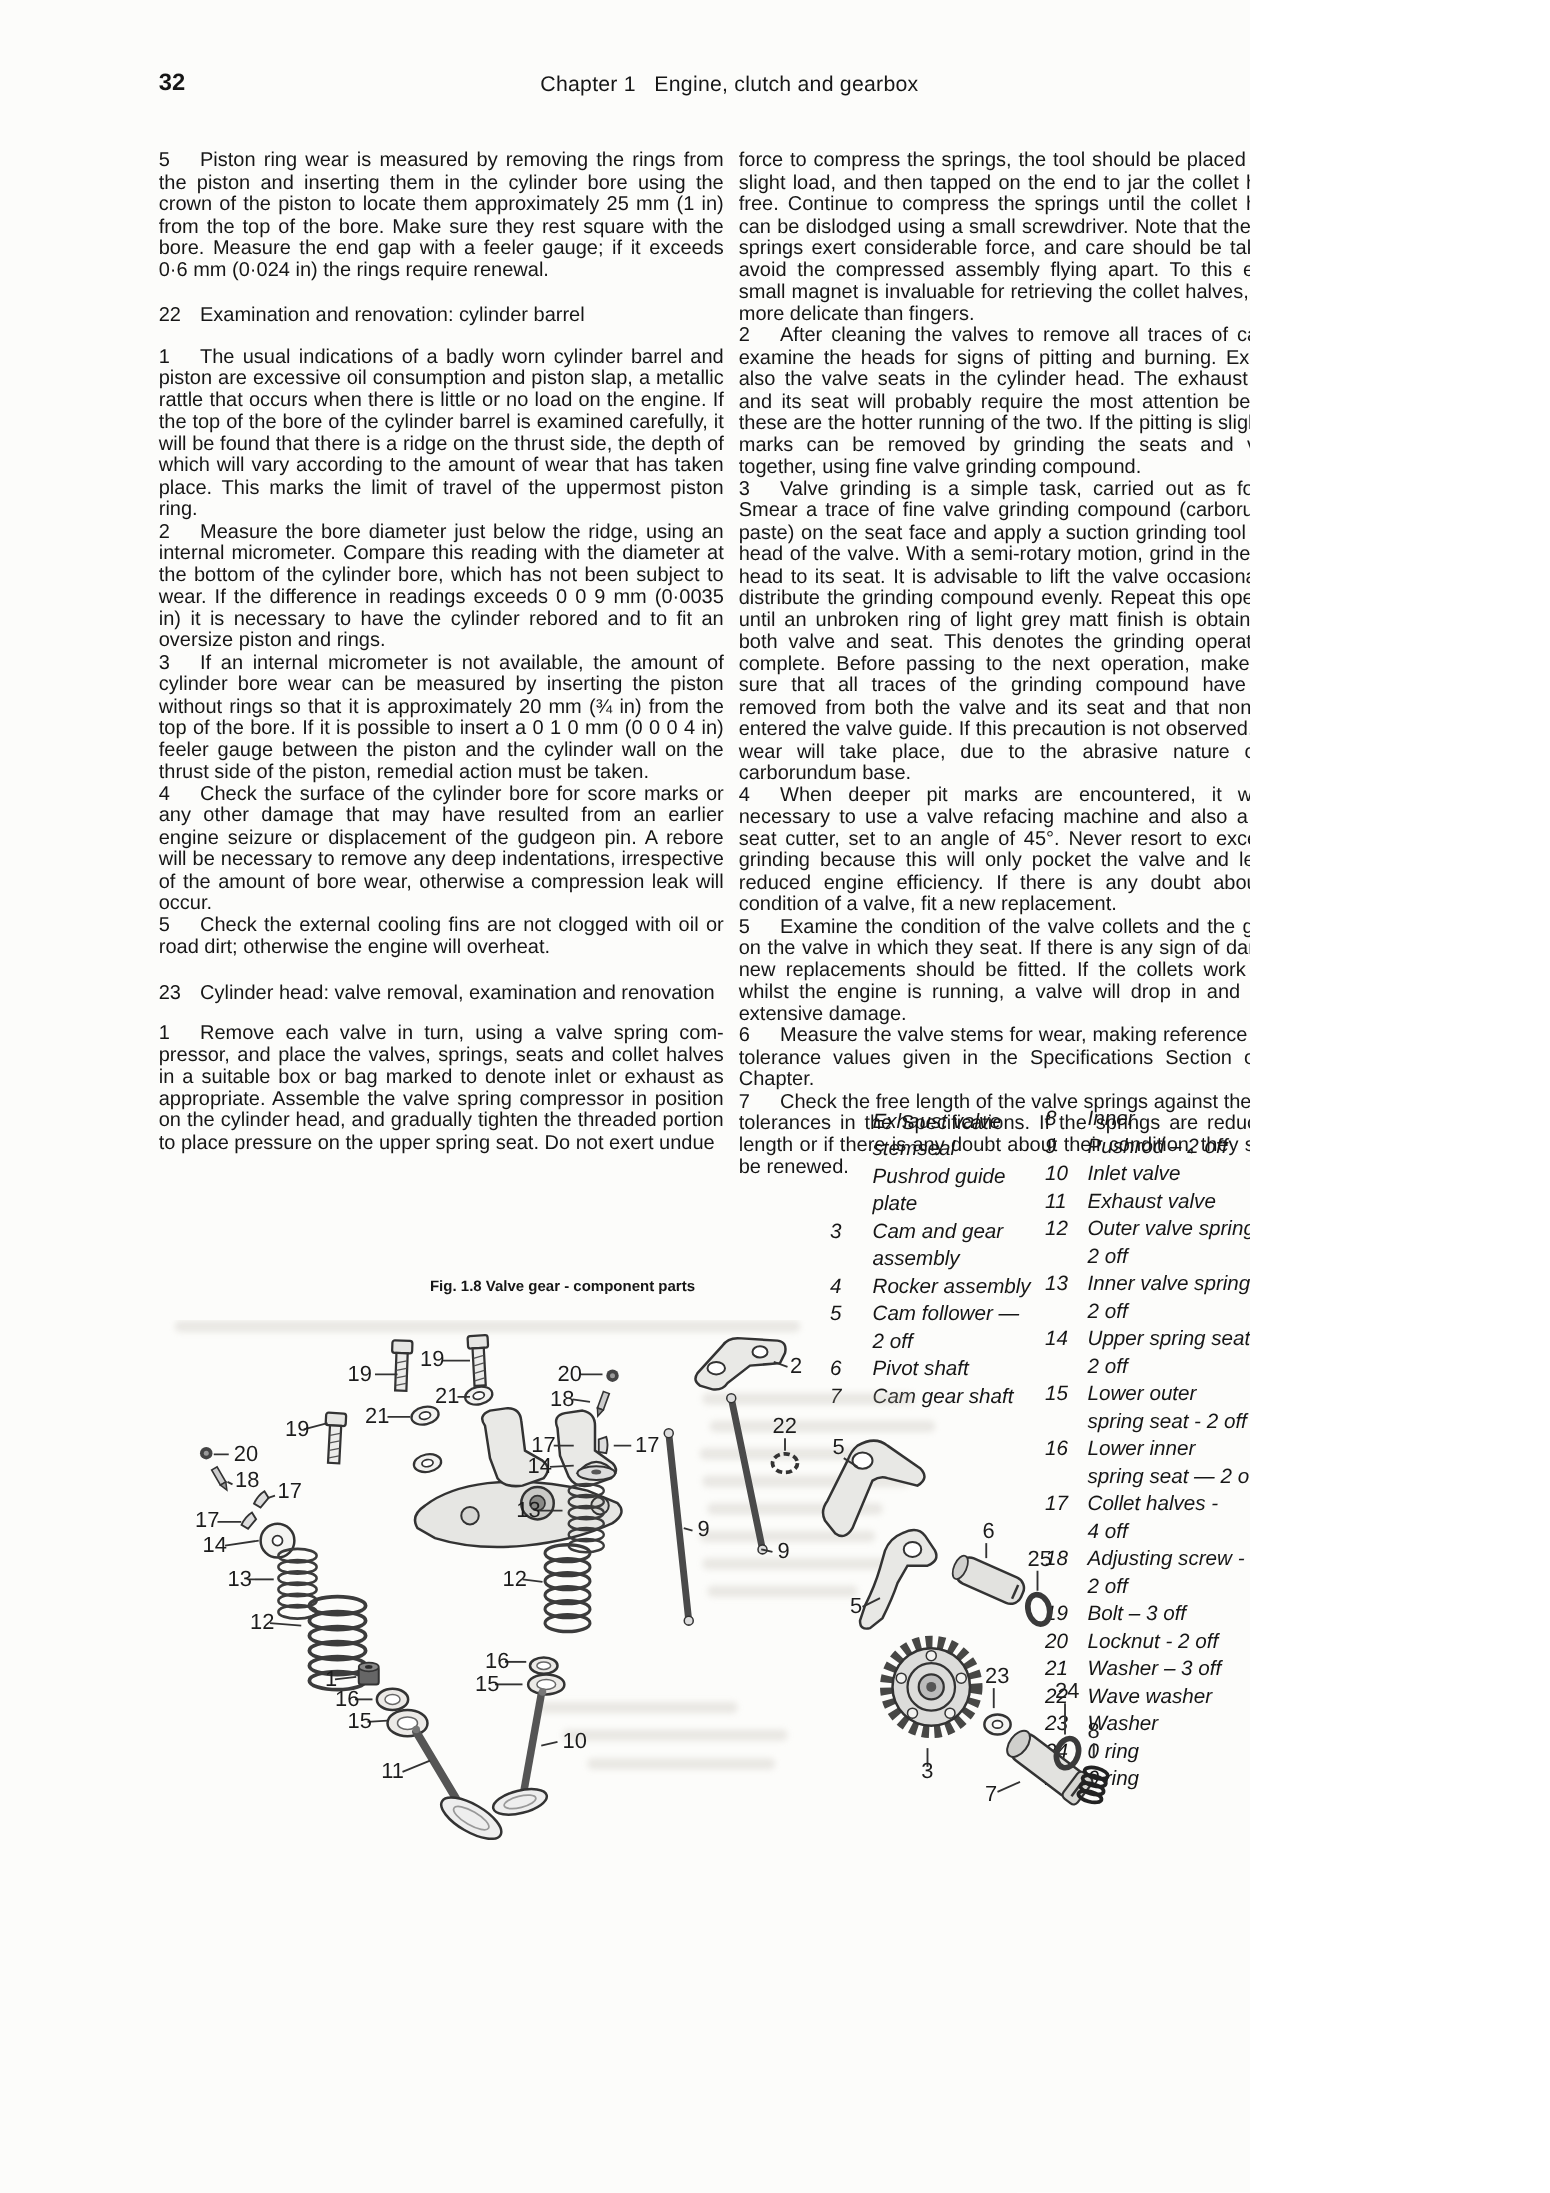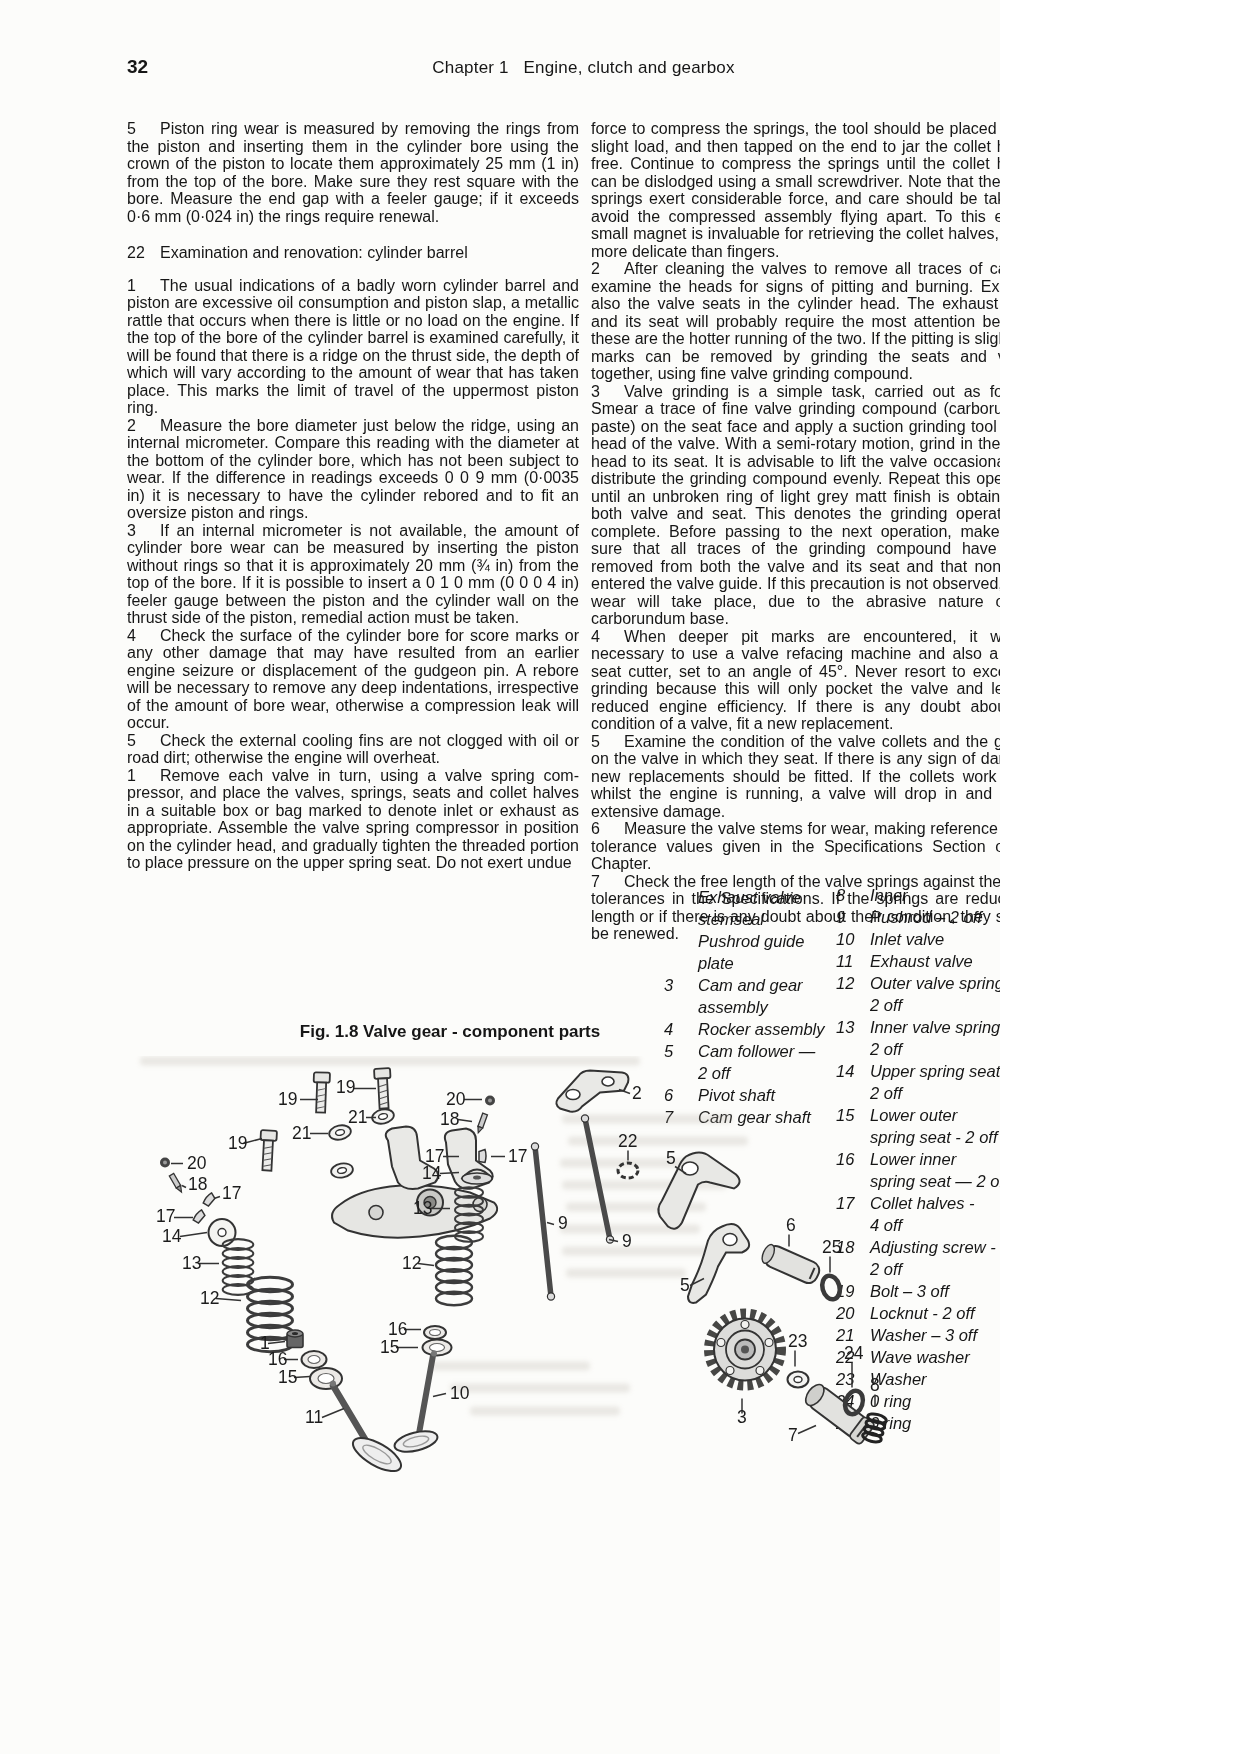--- a/index.html
+++ b/index.html
@@ -9,21 +9,21 @@
   .hdr-chapter{position:absolute;left:127px;top:58px;width:913px;text-align:center;
         font-size:17px;font-weight:normal;letter-spacing:.2px;}
   .col{position:absolute;top:100px;width:452px;text-align:justify;
         font-size:16px;line-height:17.5px;hyphens:manual;margin-top:20px;}
   .col-left{left:127px;}
   .col-right{left:591px;}
   .blk-p{margin:0;}
   .blk-h{font-weight:normal;margin:19px 0 15px 0;}
   .pnum{display:inline-block;min-width:33px;}
   .fig-caption{position:absolute;left:240px;top:1022px;width:420px;text-align:center;
-        font-size:17px;font-weight:bold;}
+        font-size:12px;font-weight:bold;}
   .plist{position:absolute;font-style:italic;font-size:16.5px;line-height:22px;}
   .plist-a{left:664px;top:886px;width:176px;}
   .plist-b{left:836px;top:884px;width:290px;}
   .part{display:flex;align-items:flex-start;}
   .part .n{flex:none;width:34px;}
   .part .l{white-space:pre-line;}
   #diagram{position:absolute;left:130px;top:1056px;width:760px;height:416px;}
   #dlabels text{font-family:"Liberation Sans",sans-serif;font-size:17.5px;font-weight:500;fill:#1c1c1c;}
   .lead{stroke:#333;stroke-width:1.5;fill:none;}
 </style>
@@ -36,20 +36,21 @@
   <div class="hdr-chapter">Chapter 1&nbsp;&nbsp;&nbsp;Engine, clutch and gearbox</div>
 
   <div class="col col-left" id="col-left">
       <div class="blk-p"><span class="pnum">5</span>Piston ring wear is measured by removing the rings from the piston and inserting them in the cylinder bore using the crown of the piston to locate them approximately 25 mm (1 in) from the top of the bore. Make sure they rest square with the bore. Measure the end gap with a feeler gauge; if it exceeds 0·6 mm (0·024 in) the rings require renewal.</div>
       <div class="blk-h"><span class="pnum">22</span>Examination and renovation: cylinder barrel</div>
       <div class="blk-p"><span class="pnum">1</span>The usual indications of a badly worn cylinder barrel and piston are excessive oil consumption and piston slap, a metallic rattle that occurs when there is little or no load on the engine. If the top of the bore of the cylinder barrel is examined carefully, it will be found that there is a ridge on the thrust side, the depth of which will vary according to the amount of wear that has taken place. This marks the limit of travel of the uppermost piston ring.</div>
       <div class="blk-p"><span class="pnum">2</span>Measure the bore diameter just below the ridge, using an internal micrometer. Compare this reading with the diameter at the bottom of the cylinder bore, which has not been subject to wear. If the difference in readings exceeds 0 0 9 mm (0·0035 in) it is necessary to have the cylinder rebored and to fit an over­size piston and rings.</div>
       <div class="blk-p"><span class="pnum">3</span>If an internal micrometer is not available, the amount of cylinder bore wear can be measured by inserting the piston without rings so that it is approximately 20 mm (¾ in) from the top of the bore. If it is possible to insert a 0 1 0 mm (0 0 0 4 in) feeler gauge between the piston and the cylinder wall on the thrust side of the piston, remedial action must be taken.</div>
       <div class="blk-p"><span class="pnum">4</span>Check the surface of the cylinder bore for score marks or any other damage that may have resulted from an earlier engine seizure or displacement of the gudgeon pin. A rebore will be necessary to remove any deep indentations, irrespective of the amount of bore wear, otherwise a compression leak will occur.</div>
       <div class="blk-p"><span class="pnum">5</span>Check the external cooling fins are not clogged with oil or road dirt; otherwise the engine will overheat.</div>
+      <div class="blk-h"><span class="pnum">23</span>Cylinder head: valve removal, examination and renova­tion</div>
       <div class="blk-p"><span class="pnum">1</span>Remove each valve in turn, using a valve spring com­pressor, and place the valves, springs, seats and collet halves in a suitable box or bag marked to denote inlet or exhaust as appropriate. Assemble the valve spring compressor in position on the cylinder head, and gradually tighten the threaded portion to place pressure on the upper spring seat. Do not exert undue</div>
     </div>
   <div class="col col-right" id="col-right">
       <div class="blk-p">force to compress the springs, the tool should be placed under slight load, and then tapped on the end to jar the collet halves free. Continue to compress the springs until the collet halves can be dislodged using a small screwdriver. Note that the valve springs exert considerable force, and care should be taken to avoid the compressed assembly flying apart. To this end, a small magnet is invaluable for retrieving the collet halves, being more delicate than fingers.</div>
       <div class="blk-p"><span class="pnum">2</span>After cleaning the valves to remove all traces of carbon, examine the heads for signs of pitting and burning. Examine also the valve seats in the cylinder head. The exhaust valve and its seat will probably require the most attention because these are the hotter running of the two. If the pitting is slight, the marks can be removed by grinding the seats and valves together, using fine valve grinding compound.</div>
       <div class="blk-p"><span class="pnum">3</span>Valve grinding is a simple task, carried out as follows: Smear a trace of fine valve grinding compound (carborundum paste) on the seat face and apply a suction grinding tool to the head of the valve. With a semi-rotary motion, grind in the valve head to its seat. It is advisable to lift the valve occasionally, to distribute the grinding compound evenly. Repeat this operation until an unbroken ring of light grey matt finish is obtained on both valve and seat. This denotes the grinding operation is com­plete. Before passing to the next operation, make quite sure that all traces of the grinding compound have been removed from both the valve and its seat and that none has entered the valve guide. If this precaution is not observed, rapid wear will take place, due to the abrasive nature of the carborundum base.</div>
       <div class="blk-p"><span class="pnum">4</span>When deeper pit marks are encountered, it will be necessary to use a valve refacing machine and also a valve seat cutter, set to an angle of 45°. Never resort to excessive grinding because this will only pocket the valve and lead to reduced engine efficiency. If there is any doubt about the condition of a valve, fit a new replacement.</div>
       <div class="blk-p"><span class="pnum">5</span>Examine the condition of the valve collets and the groove on the valve in which they seat. If there is any sign of damage, new replacements should be fitted. If the collets work loose whilst the engine is running, a valve will drop in and cause extensive damage.</div>
       <div class="blk-p"><span class="pnum">6</span>Measure the valve stems for wear, making reference to the tolerance values given in the Specifications Section of this Chapter.</div>
       <div class="blk-p"><span class="pnum">7</span>Check the free length of the valve springs against the list of tolerances in the Specifications. If the springs are reduced in length or if there is any doubt about their condition, they should be renewed.</div>

